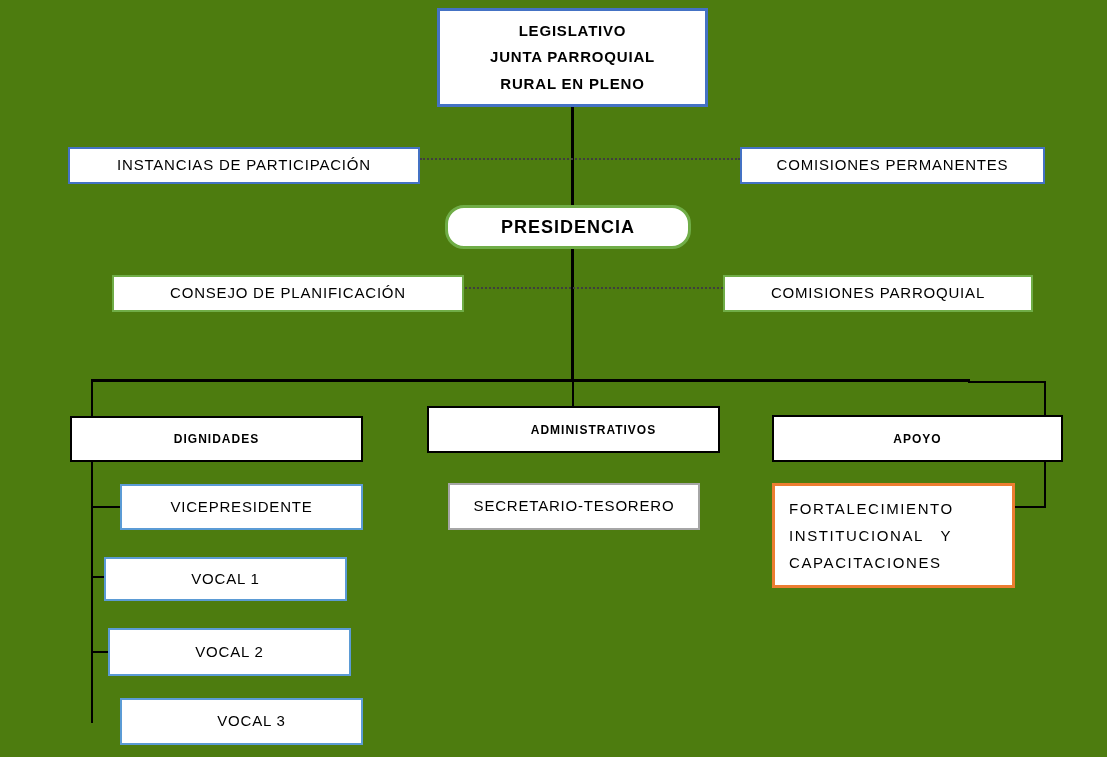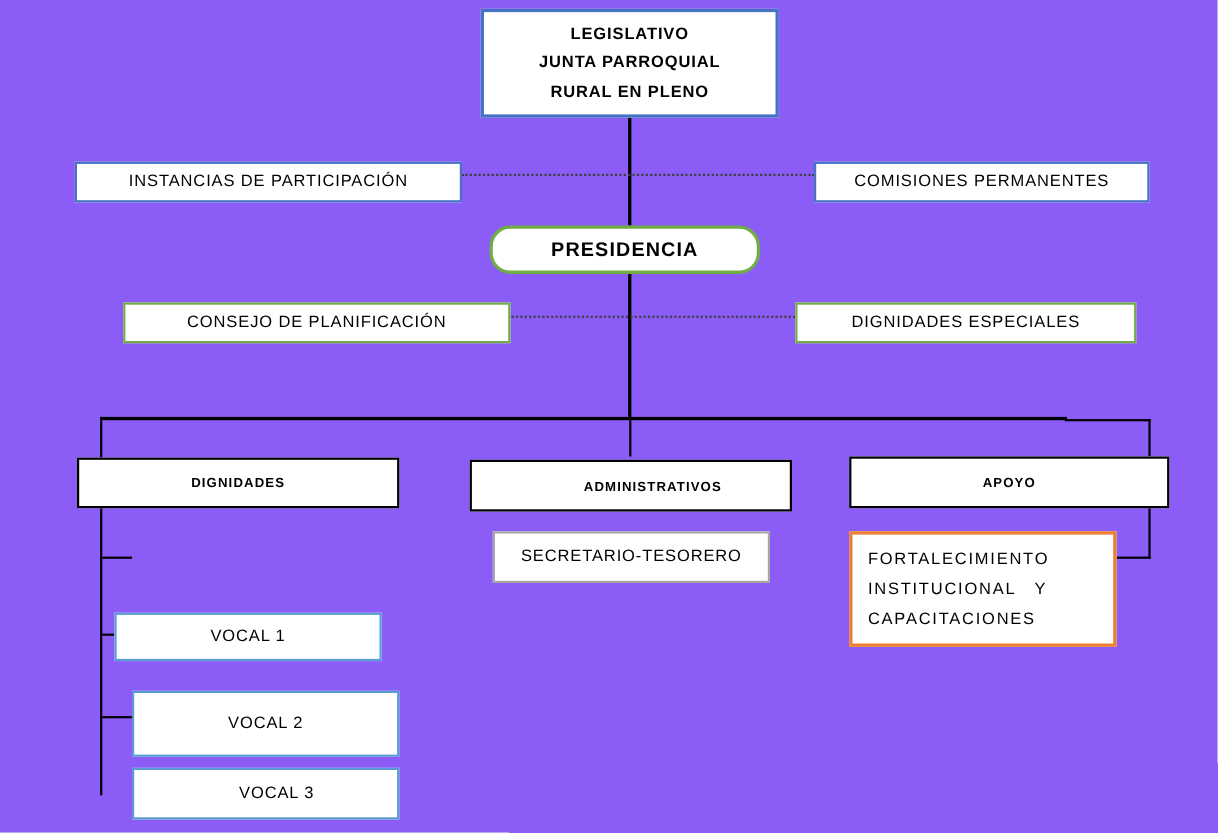--- a/index.html
+++ b/index.html
@@ -1,19 +1,19 @@
 <!DOCTYPE html>
 <html><head>
 <meta charset="utf-8">
 <style>
   html,body{margin:0;padding:0;background:#ffffff;}
   #canvas{
     position:relative;
     width:1107px;height:757px;
-    background:#8b5cf6;
+    background:#4d7c0f;
     font-family:"Liberation Sans", sans-serif;
     color:#000000;
     overflow:hidden;
   }
   .node{
     position:absolute;
     box-sizing:border-box;
     background:#ffffff;
     display:flex;
     align-items:center;
@@ -93,41 +93,44 @@
 
   <div class="node b-green-thick bold fs18" style="left:445px;top:205px;width:246px;height:44px;border-radius:19px;">
     <span>PRESIDENCIA</span>
   </div>
 
   <div class="node b-green" style="left:68px;top:275px;width:352px;height:37px;margin-left:44px;">
     <span>CONSEJO DE PLANIFICACIÓN</span>
   </div>
 
   <div class="node b-green" style="left:723px;top:275px;width:310px;height:37px;">
-    <span>DIGNIDADES ESPECIALES</span>
+    <span>COMISIONES PARROQUIAL</span>
   </div>
 
   <div class="node b-black bold fs16" style="left:70px;top:416px;width:293px;height:46px;">
     <span>DIGNIDADES</span>
   </div>
 
-  <div class="node b-black bold fs16" style="left:427px;top:418px;width:293px;height:47px;padding-left:40px;">
+  <div class="node b-black bold fs16" style="left:427px;top:406px;width:293px;height:47px;padding-left:40px;">
     <span>ADMINISTRATIVOS</span>
   </div>
 
   <div class="node b-black bold fs16" style="left:772px;top:415px;width:291px;height:47px;">
     <span>APOYO</span>
   </div>
 
+  <div class="node b-lblue" style="left:120px;top:484px;width:243px;height:46px;">
+    <span>VICEPRESIDENTE</span>
+  </div>
 
   <div class="node b-lblue" style="left:104px;top:557px;width:243px;height:44px;">
     <span>VOCAL 1</span>
   </div>
 
-  <div class="node b-lblue" style="left:120px;top:628px;width:243px;height:60px;">
+  <div class="node b-lblue" style="left:108px;top:628px;width:243px;height:48px;">
     <span>VOCAL 2</span>
   </div>
 
   <div class="node b-lblue" style="left:120px;top:698px;width:243px;height:47px;padding-left:20px;">
     <span>VOCAL 3</span>
   </div>
 
   <div class="node b-orange align-left ls2" style="left:772px;top:483px;width:243px;height:105px;">
     <span>FORTALECIMIENTO
 INSTITUCIONAL   Y

